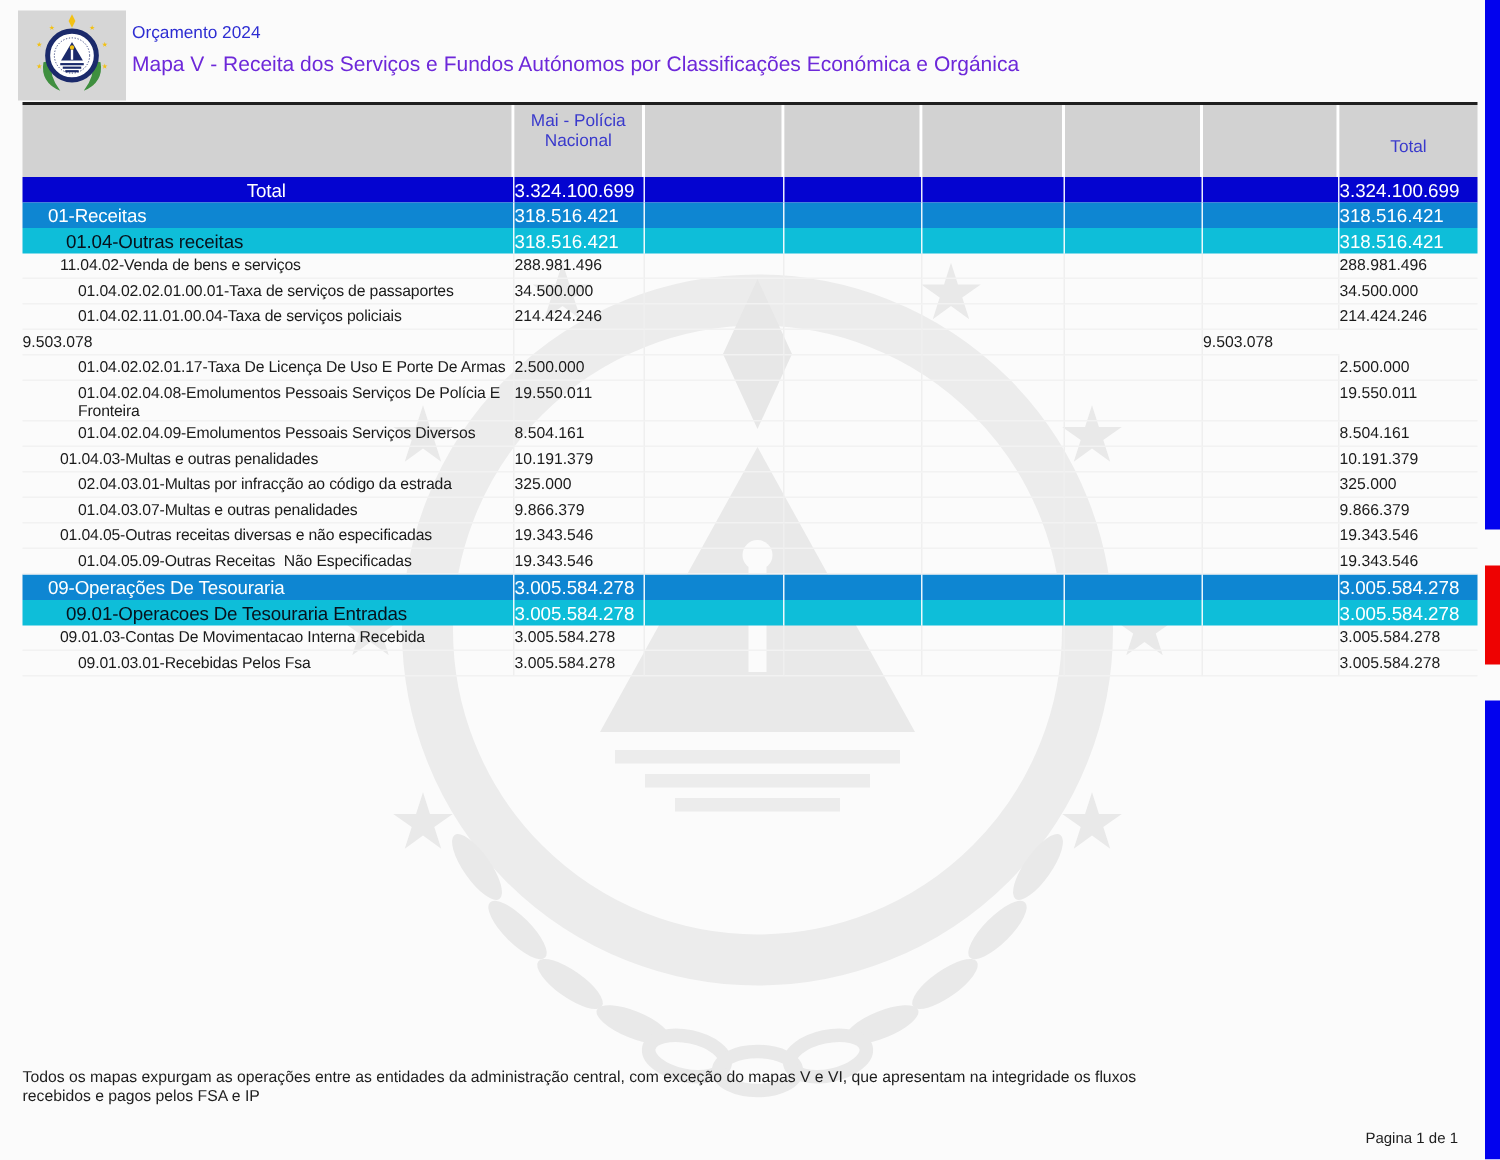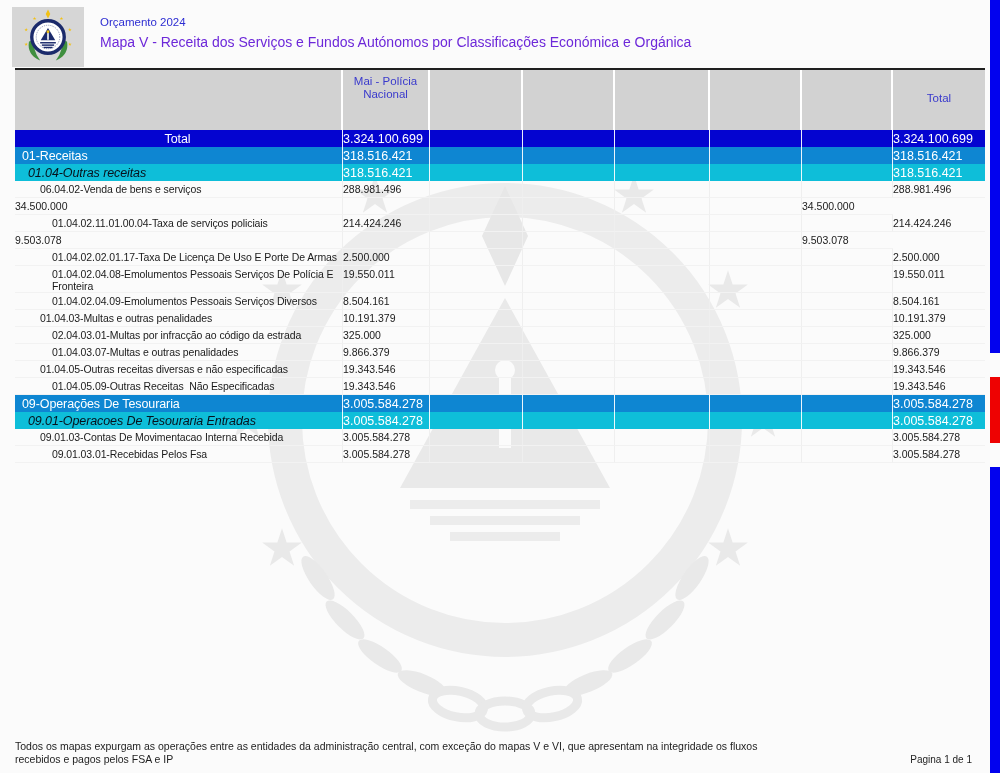--- a/index.html
+++ b/index.html
@@ -10,29 +10,29 @@
     font-family:"Liberation Sans","DejaVu Sans",sans-serif;
     overflow:hidden;
   }
 
   
   .watermark { position:absolute; left:200px; top:148px; width:610px; height:590px; z-index:0; }
 
   
   .logo-box { position:absolute; left:12px; top:7px; width:72px; height:60px; background:#d6d6d6;
               display:flex; align-items:center; justify-content:center; z-index:1; }
-  .titles { position:absolute; left:100px; top:15px; z-index:1; }
+  .titles { position:absolute; left:88px; top:15px; z-index:1; }
   .title-program { font-size:11.5px; line-height:15px; color:#2d2dd2; }
   .title-main    { font-size:14px;   line-height:19px; color:#6d28d9; margin-top:3px; }
   .title-entity  { font-size:11.5px; line-height:14px; color:#2d2dd2; }
 
   
   .table { position:absolute; left:15px; top:68px; width:970px; border-top:2px solid #1f1f1f; z-index:1; }
   .thead, .trow { display:grid; grid-template-columns:328px 87px 93px 92px 95px 92px 91px 92px; }
-  .thead { height:60px; }
+  .thead { height:48px; }
   .thead .cell { background:#d2d2d2; border-right:2px solid #ffffff; color:#3a3acc;
                  font-size:11.5px; line-height:13px; padding-top:5px;
                  display:flex; justify-content:center; align-items:flex-start; text-align:center; }
   .thead .cell:last-child { border-right:none; }
   .th-mai span { display:inline-block; width:76px; }
   .th-total span { margin-top:17px; }
 
   .trow { min-height:17px; }
   .cell { display:flex; align-items:flex-start; padding-top:2px; overflow:hidden;
           border-right:1px solid #efefef; }
@@ -46,27 +46,27 @@
 
   .s-grand, .s-l1, .s-l2 { font-size:12.5px; color:#ffffff; }
   .s-grand .cell, .s-l1 .cell, .s-l2 .cell { line-height:14px; padding-top:1.5px;
         border-right:1px solid rgba(255,255,255,0.92); }
   .s-grand { background:#0404d0; }
   .s-l1    { background:#0e86d2; }
   .s-l2    { background:#0ebed9; }
   .s-l2 .c-desc { color:#07111c; }
   .s-grand .c-desc { justify-content:center; padding-left:0 !important; }
 
-  .lvl-0 .c-desc { padding-left:7px; }
-  .lvl-1 .c-desc { padding-left:13px;font-style:italic; }
+  .lvl-0 .c-desc { padding-left:17px; }
+  .lvl-1 .c-desc { padding-left:29px; }
   .lvl-2 .c-desc { padding-left:25px; }
   .lvl-3 .c-desc { padding-left:37px; }
 
   
-  .foot-note { position:absolute; left:15px; top:740px; width:770px;
+  .foot-note { position:absolute; left:15px; top:712px; width:770px;
                font-size:10.5px; line-height:12.5px; color:#1d1d1d; z-index:1; }
   .foot-page { position:absolute; right:28px; top:726px; text-align:right;
                font-size:10px; line-height:13.5px; color:#1d1d1d; white-space:pre; z-index:1; }
 
   
   .edge-bar { position:absolute; left:990px; width:10px; z-index:2; }
   .edge-bar.b1 { top:0;     height:353px; }
   .edge-bar.b2 { top:377px; height:66px;  }
   .edge-bar.b3 { top:467px; height:306px; }
 </style>
@@ -193,31 +193,34 @@
         <div class="cell c-num c-mai"><span>318.516.421</span></div>
         <div class="cell c-empty"></div>
         <div class="cell c-empty"></div>
         <div class="cell c-empty"></div>
         <div class="cell c-empty"></div>
         <div class="cell c-empty"></div>
         <div class="cell c-num c-total"><span>318.516.421</span></div>
       </div>
       <div class="trow s-detail lvl-2">
         <div class="cell c-desc">
-          <span>06.04.02-Venda de bens e serviços</span>
+          <span>11.04.02-Venda de bens e serviços</span>
         </div>
         <div class="cell c-num c-mai"><span>288.981.496</span></div>
         <div class="cell c-empty"></div>
         <div class="cell c-empty"></div>
         <div class="cell c-empty"></div>
         <div class="cell c-empty"></div>
         <div class="cell c-empty"></div>
         <div class="cell c-num c-total"><span>288.981.496</span></div>
       </div>
       <div class="trow s-detail lvl-3">
+        <div class="cell c-desc">
+          <span>01.04.02.02.01.00.01-Taxa de serviços de passaportes</span>
+        </div>
         <div class="cell c-num c-mai"><span>34.500.000</span></div>
         <div class="cell c-empty"></div>
         <div class="cell c-empty"></div>
         <div class="cell c-empty"></div>
         <div class="cell c-empty"></div>
         <div class="cell c-empty"></div>
         <div class="cell c-num c-total"><span>34.500.000</span></div>
       </div>
       <div class="trow s-detail lvl-3">
         <div class="cell c-desc">

